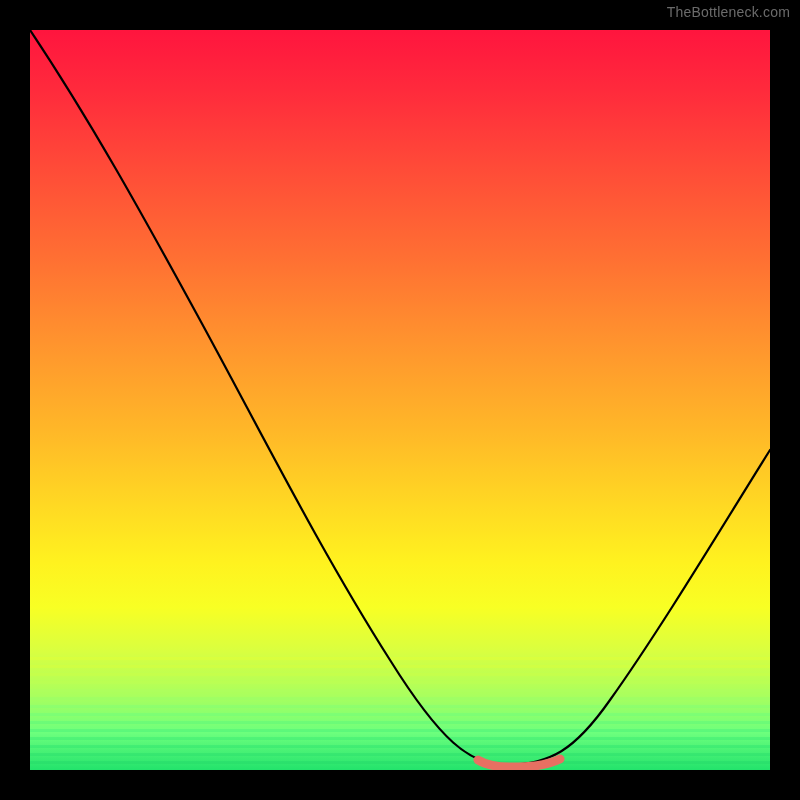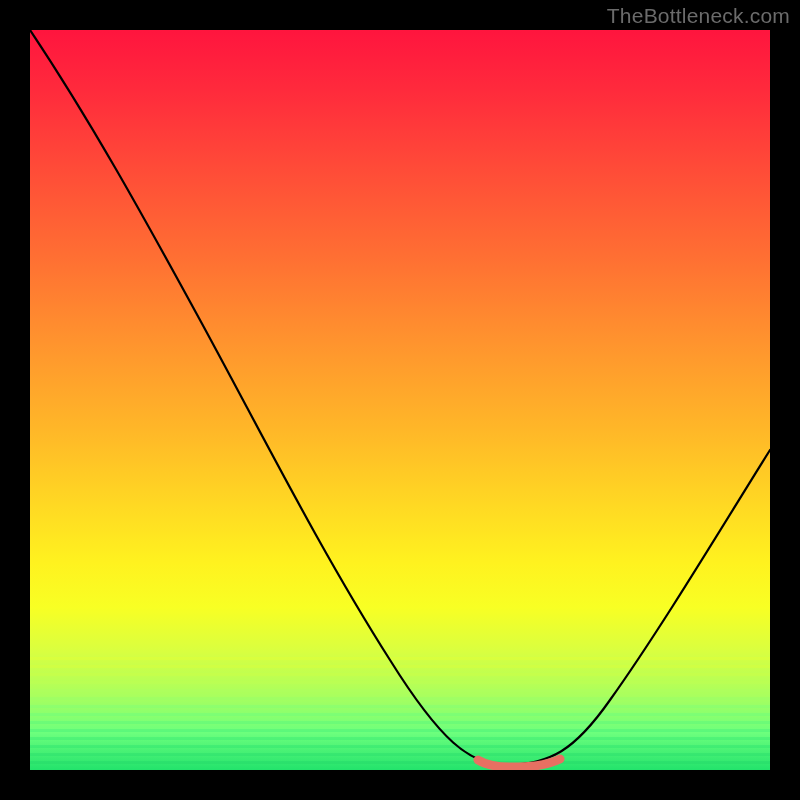--- a/index.html
+++ b/index.html
@@ -15,21 +15,21 @@
     position: relative;
     width: 800px;
     height: 800px;
     background: #000;
   }
   .watermark {
     position: absolute;
     top: 4px;
     right: 10px;
     color: #6b6b6b;
-    font-size: 21px;
+    font-size: 14px;
     font-weight: 400;
     letter-spacing: 0.2px;
     z-index: 5;
   }
   .plot-area {
     position: absolute;
     left: 30px;
     top: 30px;
     width: 740px;
     height: 740px;

